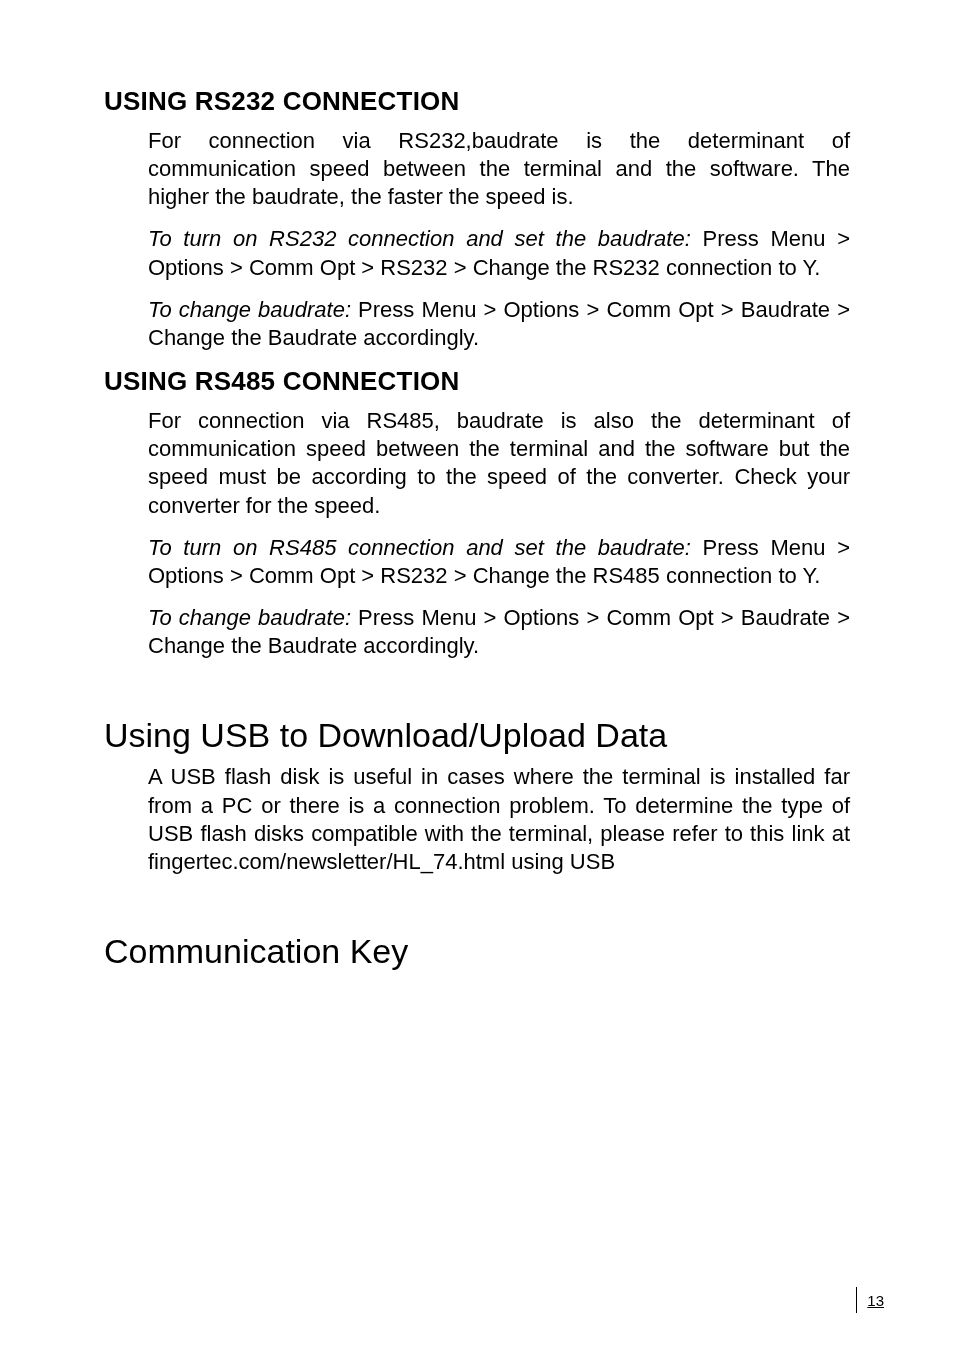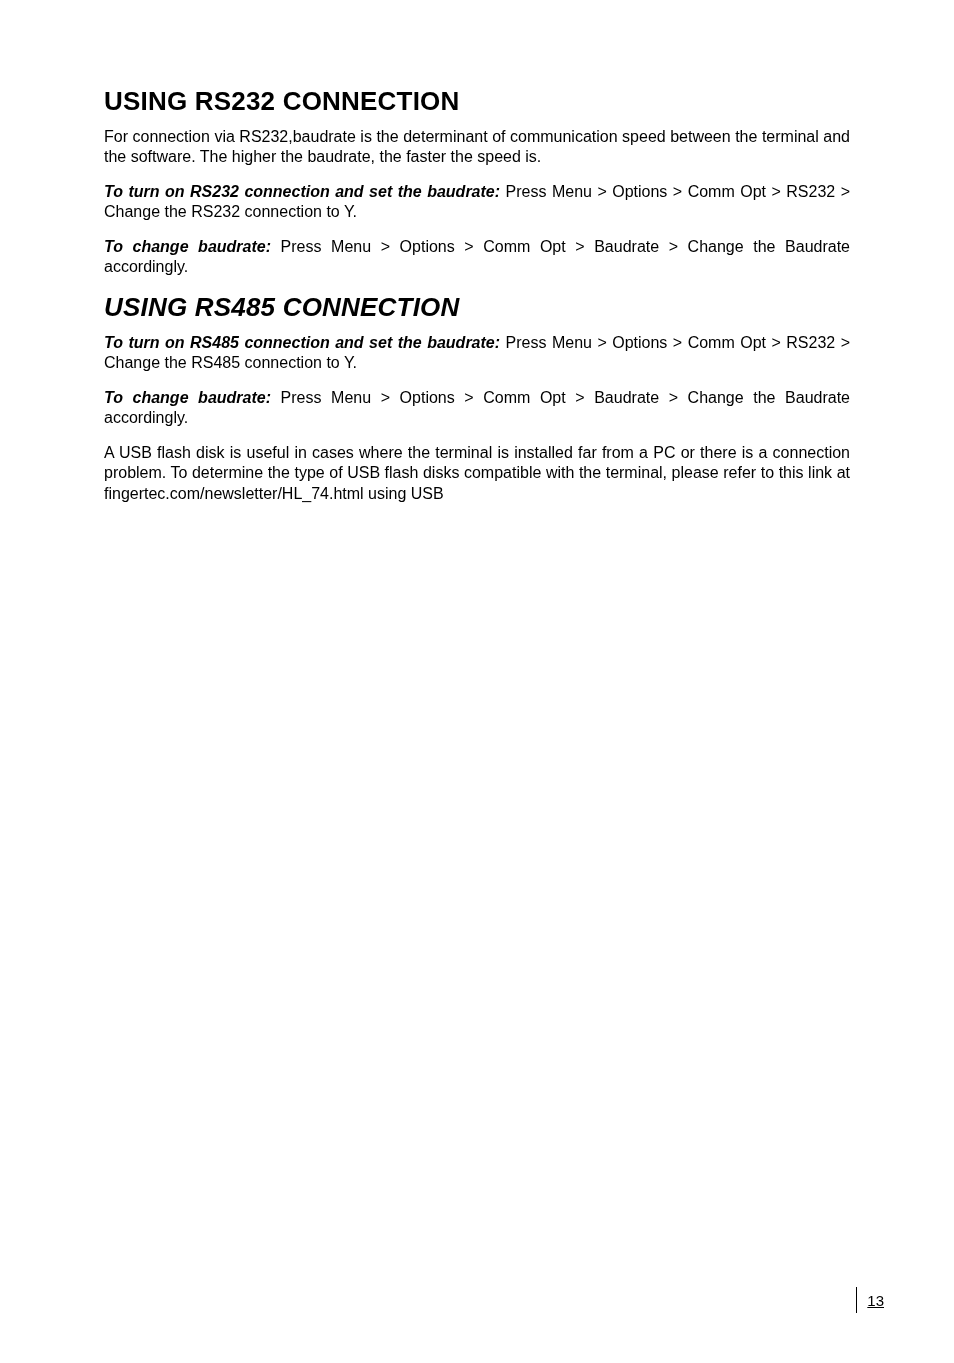--- a/index.html
+++ b/index.html
@@ -14,26 +14,27 @@
   .page {
     padding: 86px 104px 0 104px;
   }
   .h3 {
     font-weight: 700;
     font-size: 26px;
     margin-bottom: 10px;
     letter-spacing: 0.2px;
   }
   .para {
-    font-size: 16px;
+    font-size: 22px;
     line-height: 1.28;
     margin-bottom: 14px;
     text-align: justify;
+    margin-left: 44px;
   }
-  .bi { font-weight: 700; font-style: italic; }
+  .bi { font-weight: 400; font-style: italic; }
   .h2 {
     font-size: 34px;
     line-height: 1.15;
     margin-top: 56px;
     margin-bottom: 8px;
     font-weight: 400;
   }
   .footer {
     position: absolute;
     bottom: 50px;
@@ -57,29 +58,32 @@
 
   <div class="h3">USING RS232 CONNECTION</div>
   <p class="para">For connection via RS232,baudrate is the determinant of communication speed between the terminal and the software. The higher the baudrate, the faster the speed is.</p>
   <p class="para">
     <span class="bi">To turn on RS232 connection and set the baudrate:</span><span> Press Menu &gt; Options &gt; Comm Opt &gt; RS232 &gt; Change the RS232 connection to Y.</span>
   </p>
   <p class="para">
     <span class="bi">To change baudrate:</span><span> Press Menu &gt; Options &gt; Comm Opt &gt; Baudrate &gt; Change the Baudrate accordingly.</span>
   </p>
 
-  <div class="h3" style="font-style:italic;">USING RS485 CONNECTION</div>
+  <div class="h3" style="">USING RS485 CONNECTION</div>
+  <p class="para">For connection via RS485, baudrate is also the determinant of communication speed between the terminal and the software but the speed must be according to the speed of the converter. Check your converter for the speed.</p>
   <p class="para">
     <span class="bi">To turn on RS485 connection and set the baudrate:</span><span> Press Menu &gt; Options &gt; Comm Opt &gt; RS232 &gt; Change the RS485 connection to Y.</span>
   </p>
   <p class="para">
     <span class="bi">To change baudrate:</span><span> Press Menu &gt; Options &gt; Comm Opt &gt; Baudrate &gt; Change the Baudrate accordingly.</span>
   </p>
 
+  <div class="h2">Using USB to Download/Upload Data</div>
   <p class="para">A USB flash disk is useful in cases where the terminal is installed far from a PC or there is a connection problem. To determine the type of USB flash disks compatible with the terminal, please refer to this link at fingertec.com/newsletter/HL_74.html using USB</p>
 
+  <div class="h2">Communication Key</div>
 
 </div>
 
 <div class="footer">
   <span class="bar"></span>
   <span class="num">13</span>
 </div>
 
 </body></html>

